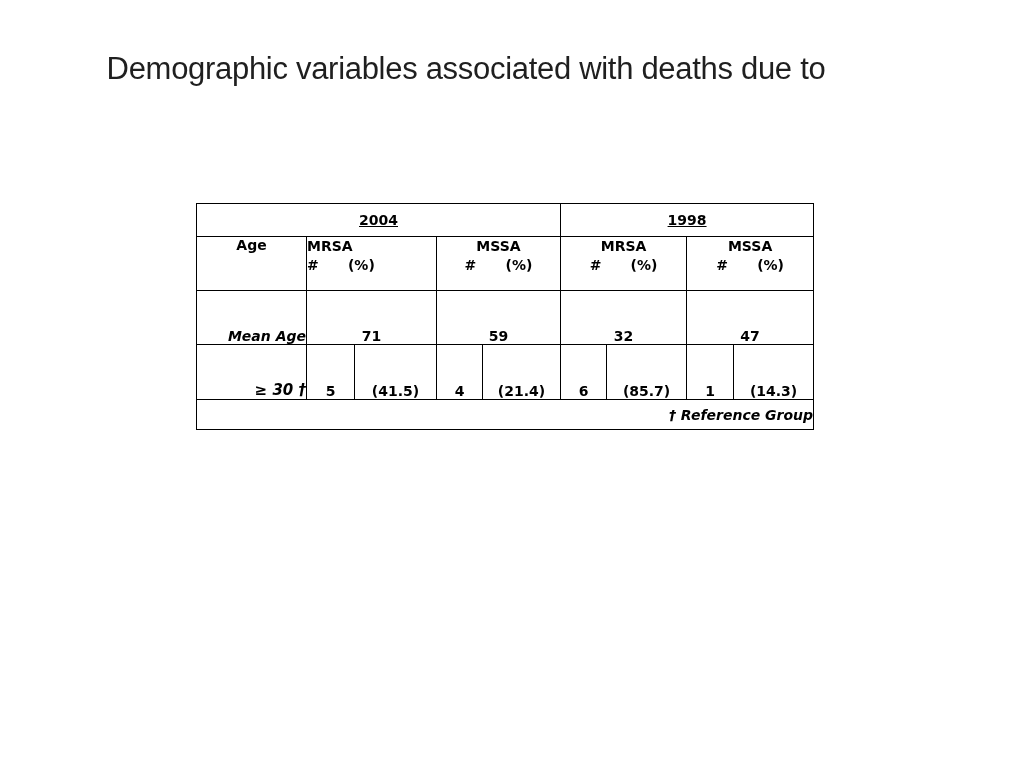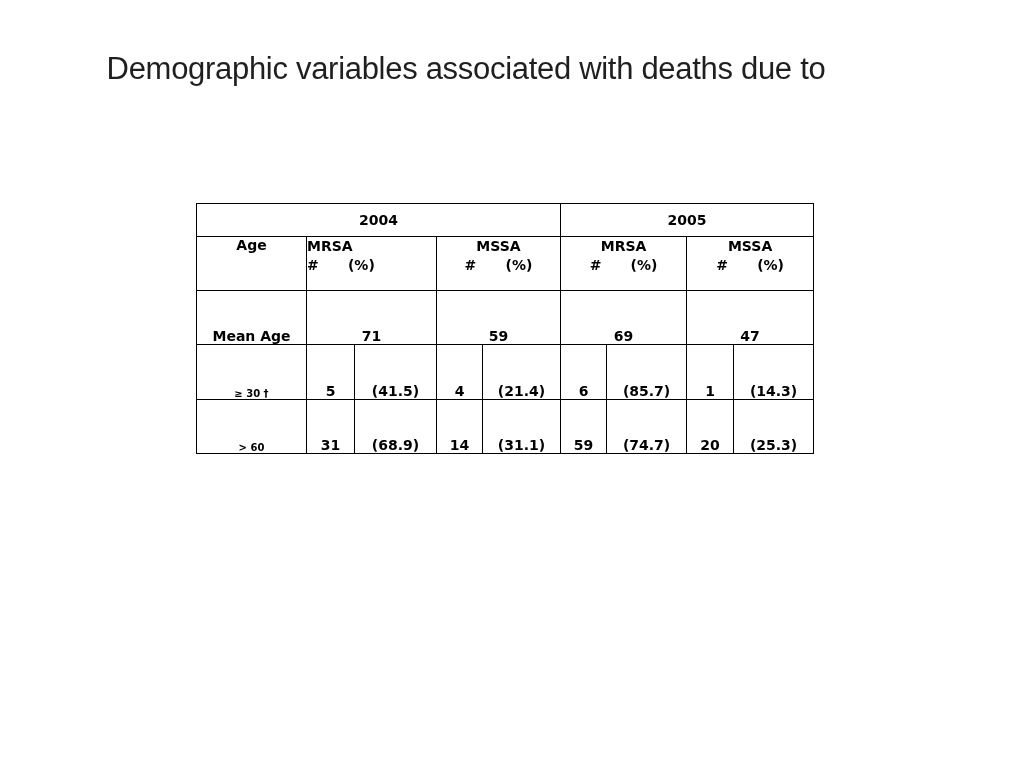--- a/index.html
+++ b/index.html
@@ -43,36 +43,36 @@
     color: var(--table-text);
     font-family: "DejaVu Sans", sans-serif;
     font-weight: bold;
     font-size: 14px;
   }
   table.demo-table td {
     border: 1.5px solid var(--table-border);
     padding: 0;
     overflow: hidden;
   }
-  tr.r-year  { height: 33px; }
+  tr.r-year  { height: 33px; text-decoration: underline; }
   tr.r-head  { height: 54px; }
   tr.r-mean  { height: 54px; }
   tr.r-data1 { height: 55px; }
   tr.r-data2 { height: 54px; }
   tr.r-data3 { height: 54px; }
   tr.r-foot  { height: 30px; }
   td.c  { text-align: center; vertical-align: middle; }
   td.vt { vertical-align: top; padding-top: 6px; margin-left: 9px; }
   td.vb { vertical-align: bottom; padding-bottom: 7px; }
-  td.l  { text-align: center; padding-left: 8px; }
+  td.l  { text-align: right; padding-left: 8px; font-style: italic; }
   td.hd { line-height: 19px; }
   td.hd .sub { white-space: pre; }
   td.hl { text-align: left; padding-left: 9px; }
   td.hc { text-align: center; }
-  .small-label { font-size: 10px; }
+  .small-label { font-size: 15px; }
   td.foot { vertical-align: middle; }
 </style>
 </head>
 <body>
 
 <div class="slide">
 
   <div class="slide-title">
     <div>Demographic variables associated with deaths due to</div>
   </div>
@@ -85,21 +85,21 @@
       <col style="width:46px">
         <col style="width:78px">
       <col style="width:46px">
         <col style="width:80px">
       <col style="width:47px">
         <col style="width:80px">
     </colgroup>
     <tbody>
       <tr class="r-year">
         <td colspan="5" class="c">2004</td>
-        <td colspan="4" class="c">2005</td>
+        <td colspan="4" class="c">1998</td>
       </tr>
 
       <tr class="r-head">
         <td class="vt hc">Age</td>
         <td colspan="2" class="vt hd hl">
           <div class="name">MRSA</div>
           <div class="sub">#      (%)</div>
         </td>
         <td colspan="2" class="vt hd hc">
           <div class="name">MSSA</div>
@@ -112,45 +112,37 @@
         <td colspan="2" class="vt hd hc">
           <div class="name">MSSA</div>
           <div class="sub">#      (%)</div>
         </td>
       </tr>
 
       <tr class="r-mean">
         <td class="l vb">Mean Age</td>
         <td colspan="2" class="c vb">71</td>
         <td colspan="2" class="c vb">59</td>
-        <td colspan="2" class="c vb">69</td>
+        <td colspan="2" class="c vb">32</td>
         <td colspan="2" class="c vb">47</td>
       </tr>
 
       <tr class="r-data1">
         <td class="l vb small-label">≥ 30 †</td>
         <td class="c vb">5</td>
         <td class="c vb">(41.5)</td>
         <td class="c vb">4</td>
         <td class="c vb">(21.4)</td>
         <td class="c vb">6</td>
         <td class="c vb">(85.7)</td>
         <td class="c vb">1</td>
         <td class="c vb">(14.3)</td>
       </tr>
 
 
-      <tr class="r-data3">
-        <td class="l vb small-label">&gt; 60</td>
-        <td class="c vb">31</td>
-        <td class="c vb">(68.9)</td>
-        <td class="c vb">14</td>
-        <td class="c vb">(31.1)</td>
-        <td class="c vb">59</td>
-        <td class="c vb">(74.7)</td>
-        <td class="c vb">20</td>
-        <td class="c vb">(25.3)</td>
+
+      <tr class="r-foot">
+        <td colspan="9" class="l foot">† Reference Group</td>
       </tr>
-
     </tbody>
   </table>
 
 </div>
 
 </body></html>

